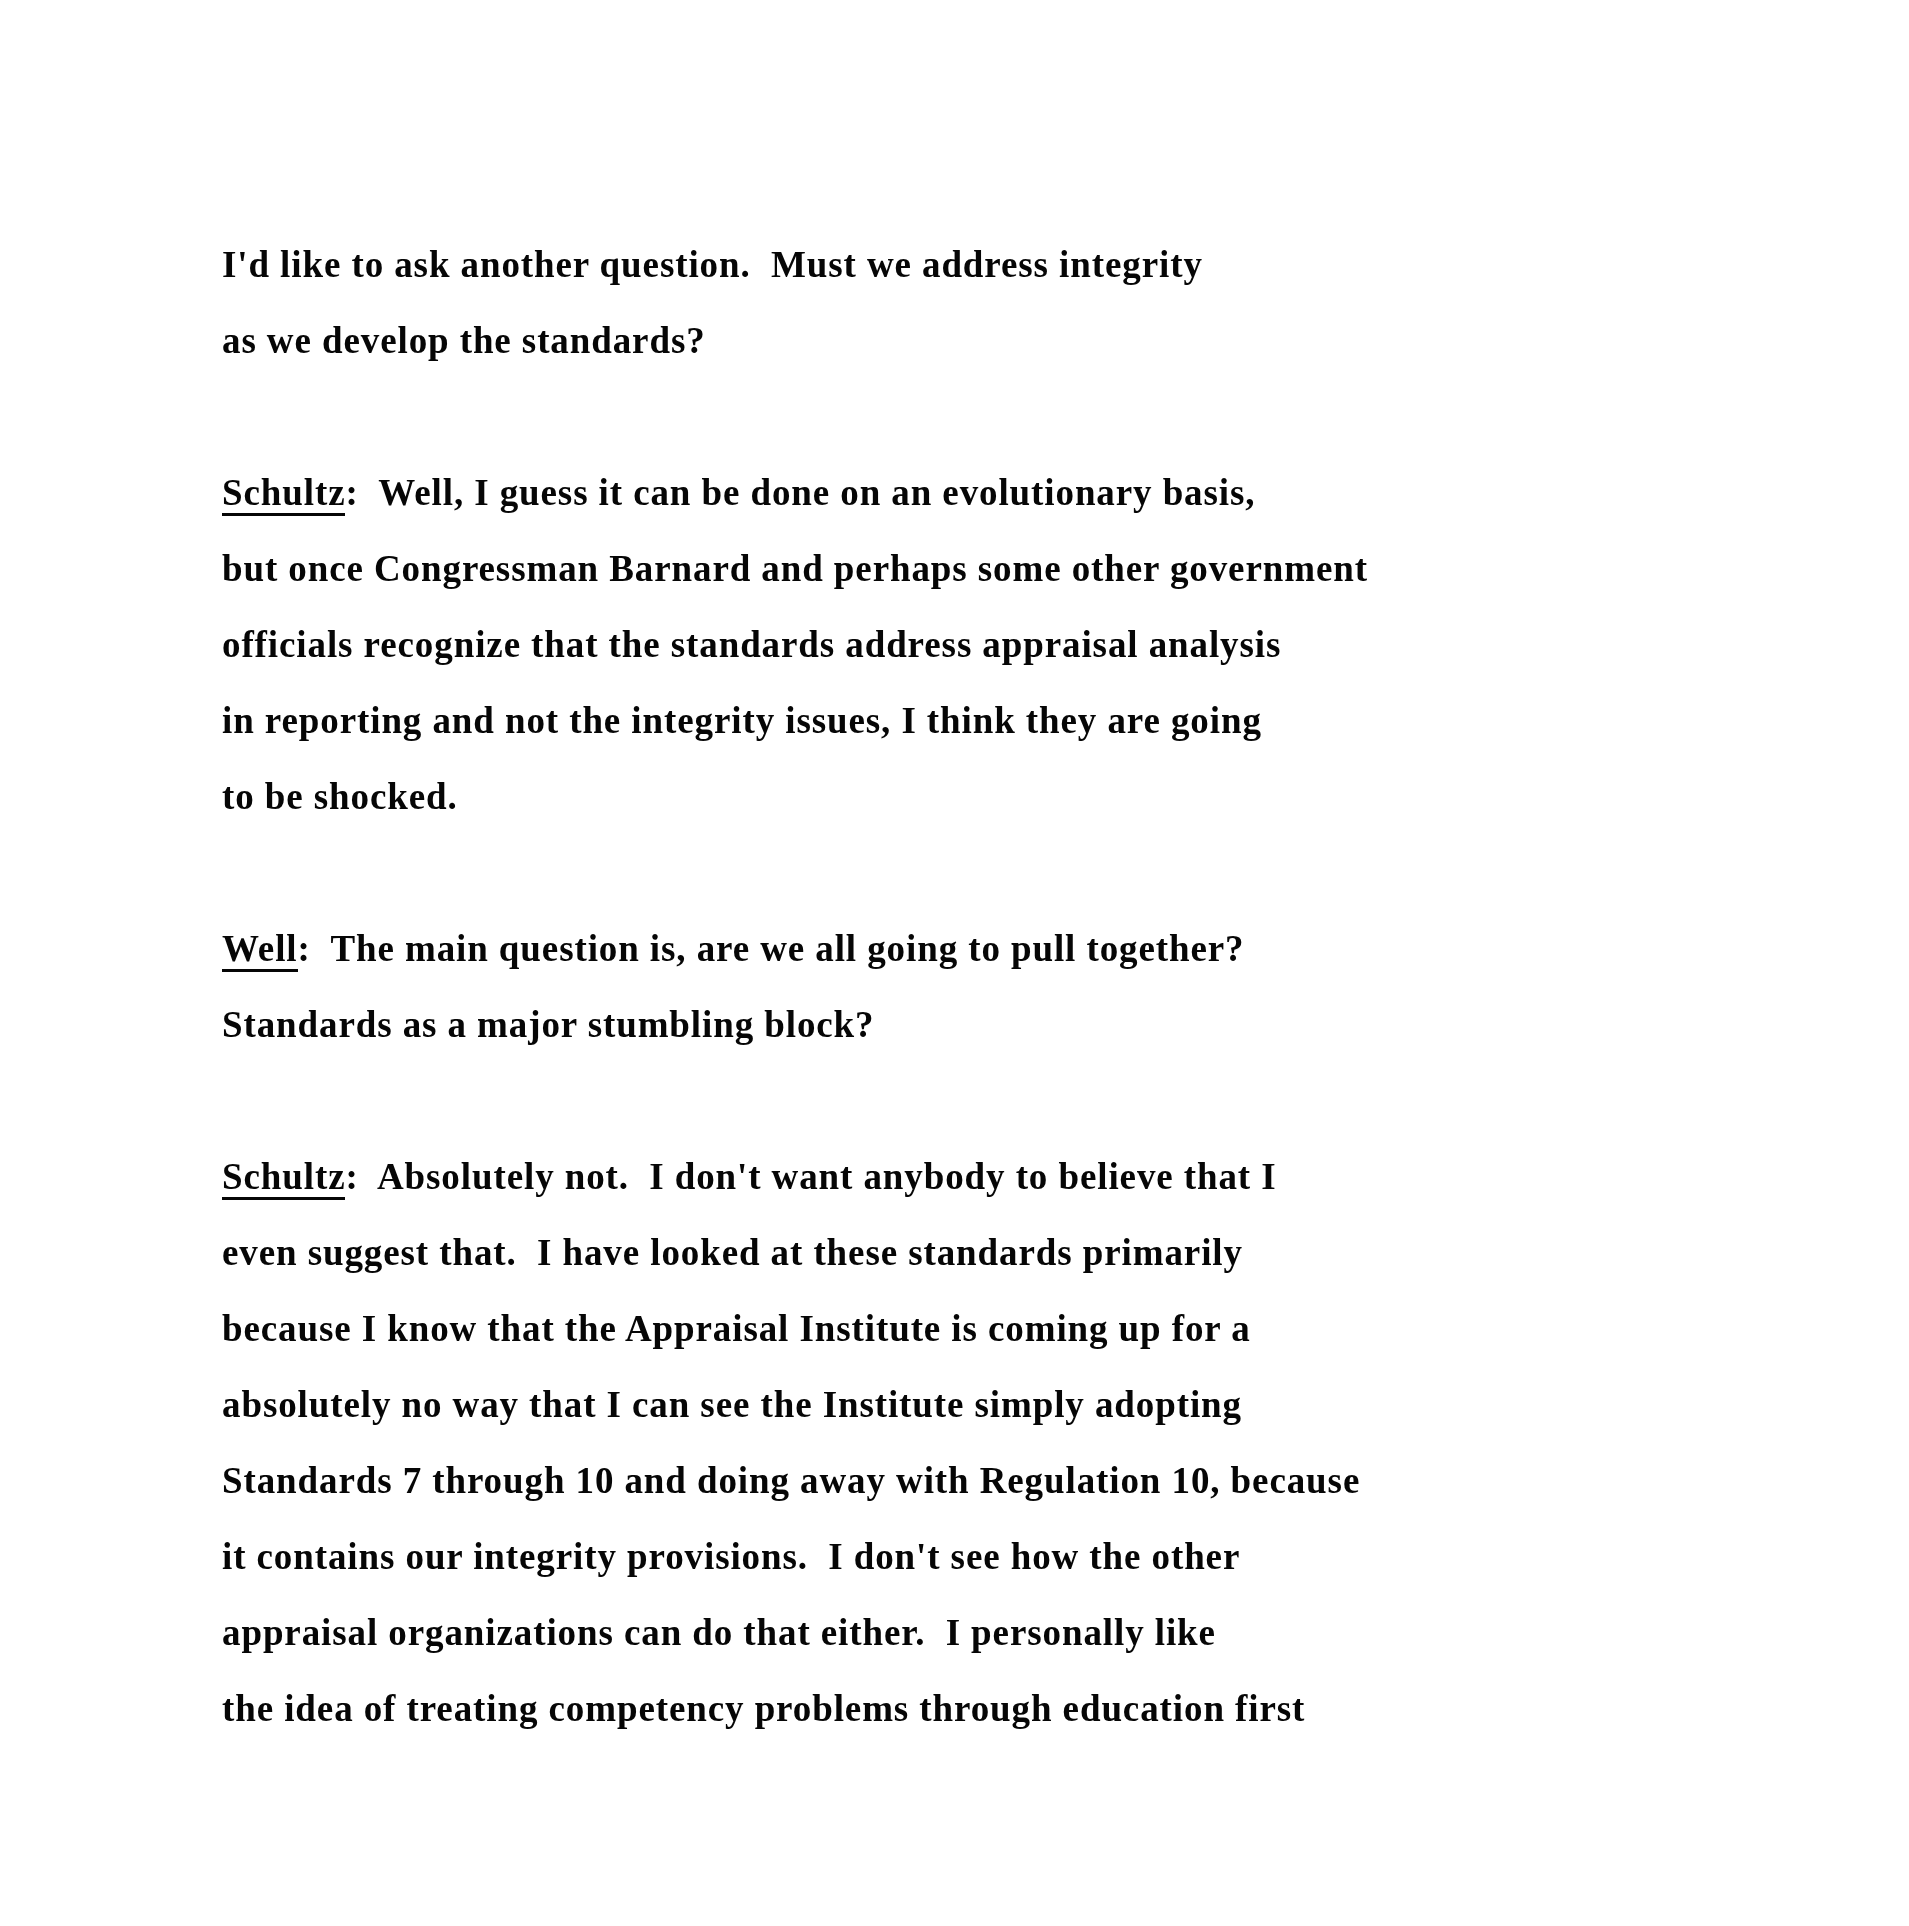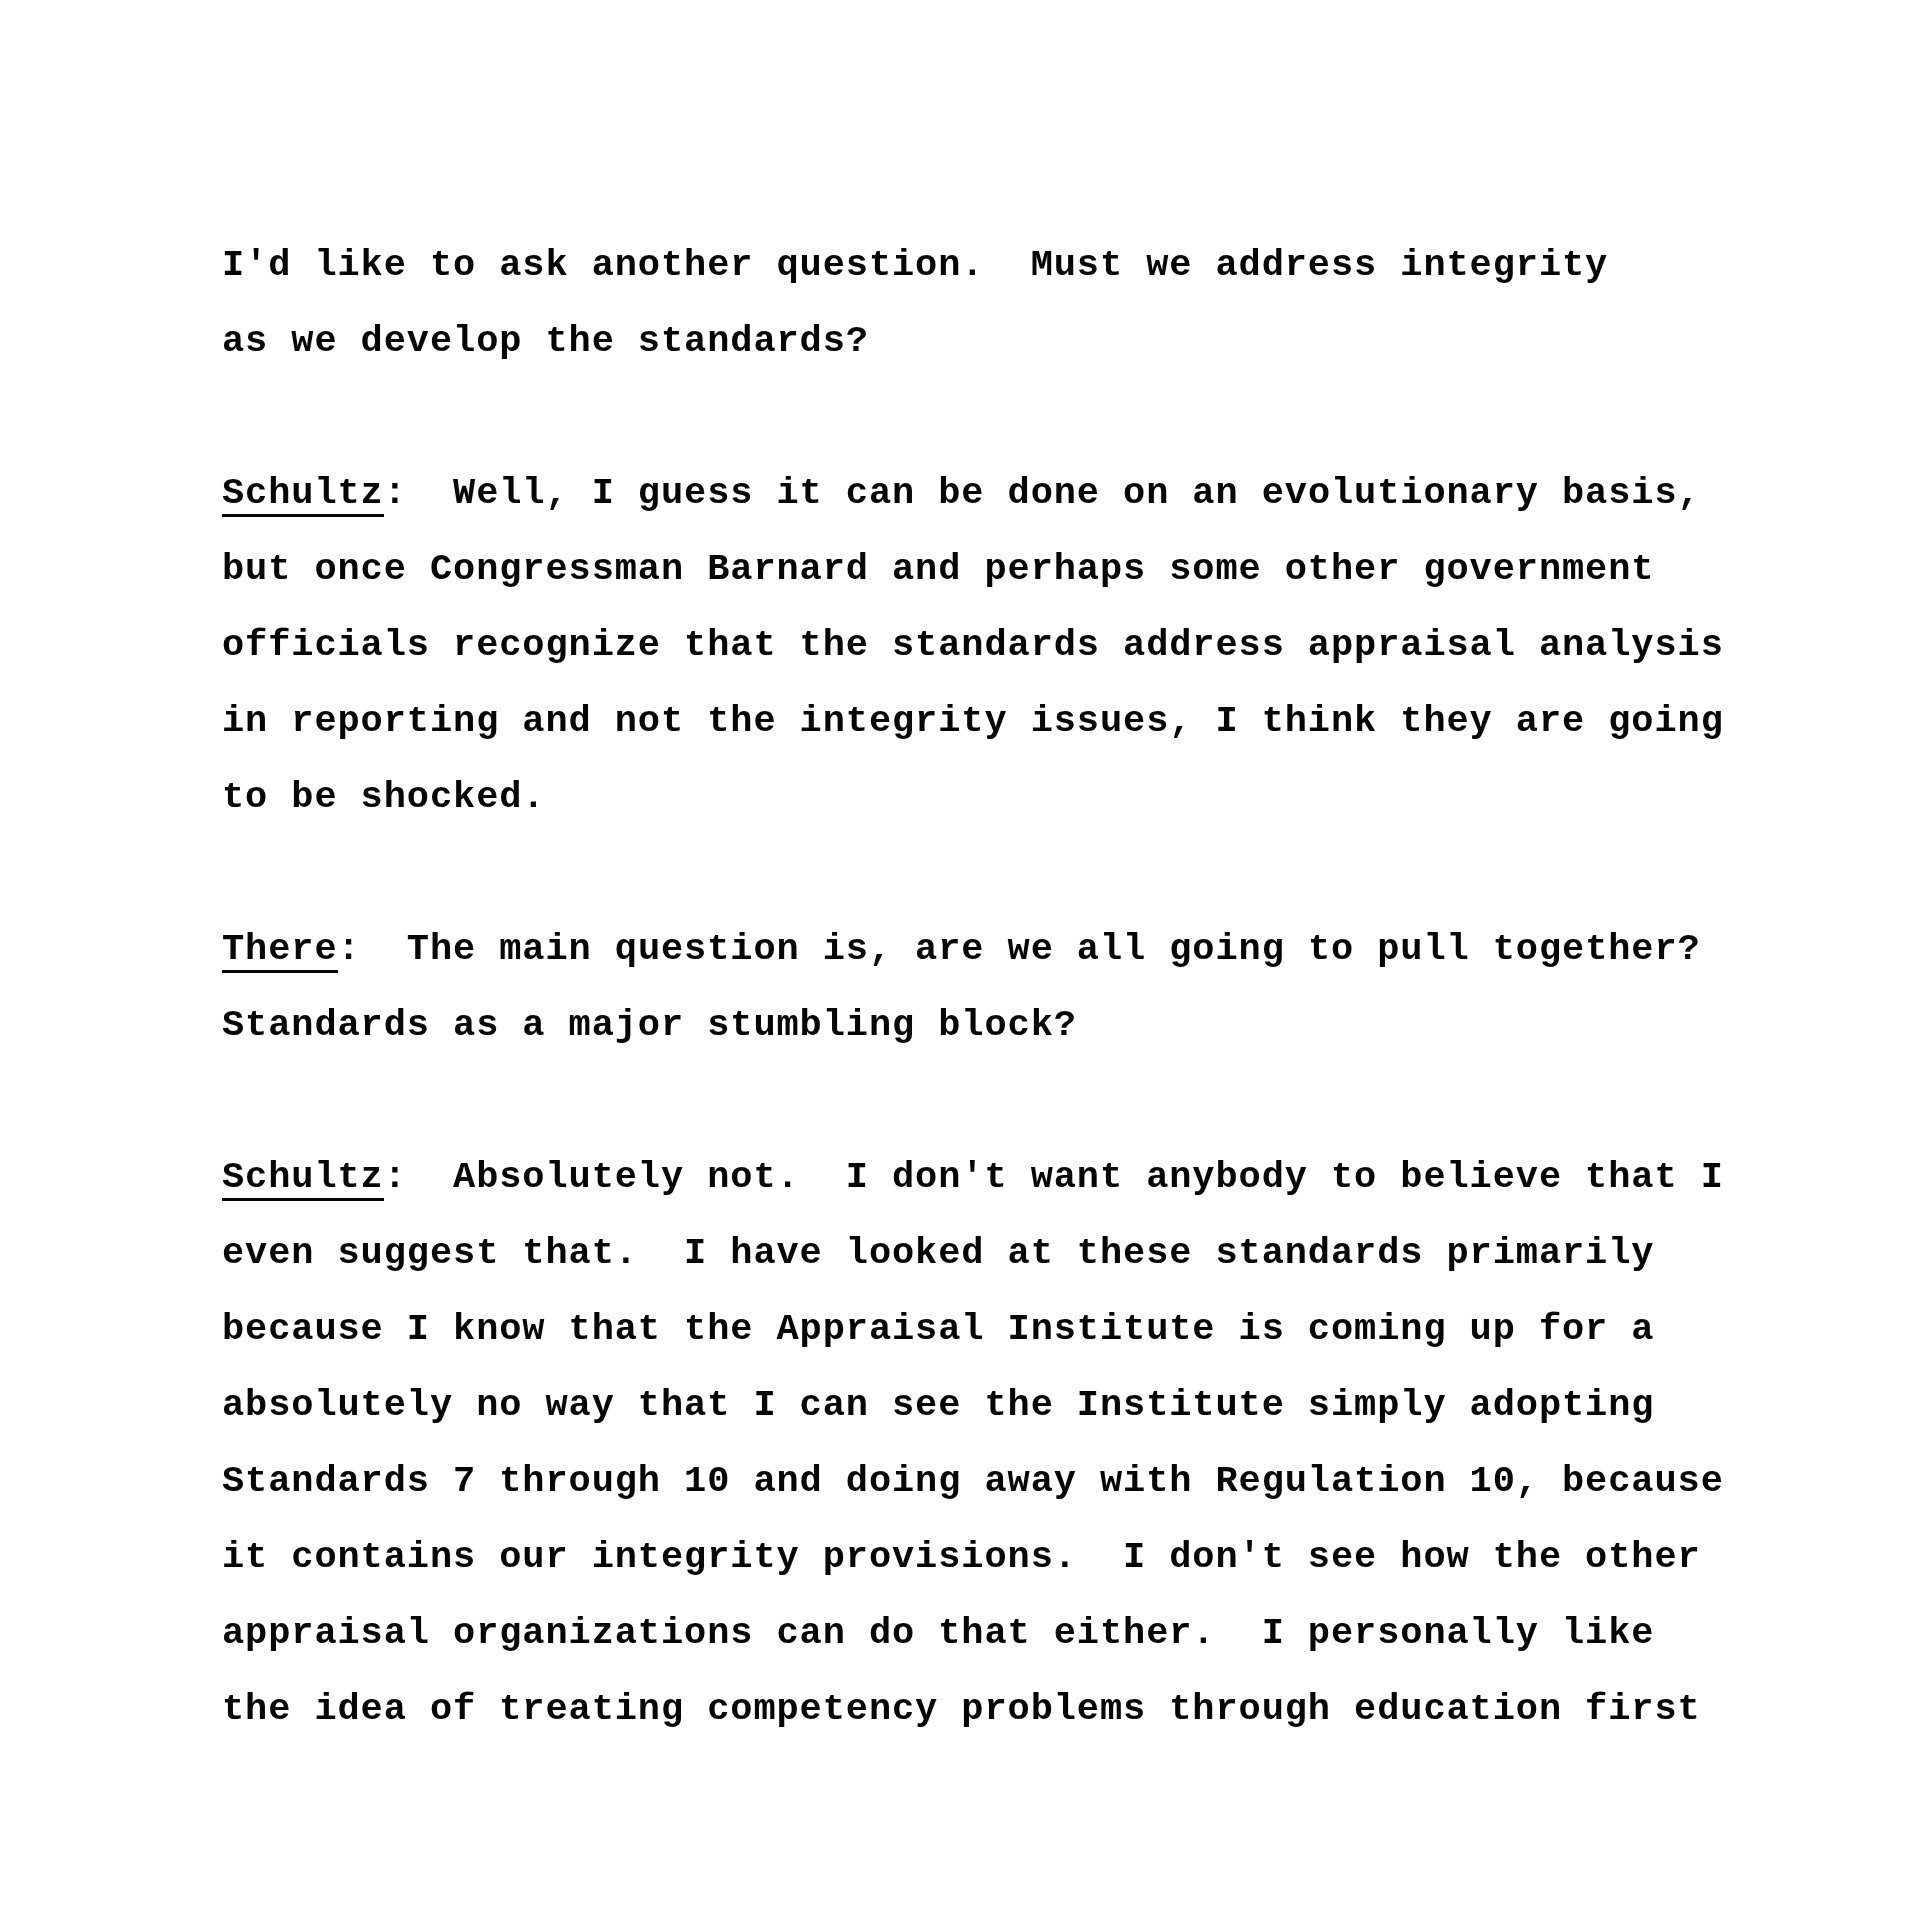--- a/index.html
+++ b/index.html
@@ -23,20 +23,21 @@
   }
   .body-text {
     position: absolute;
     left: 222px;
     top: 227px;
     width: 1525px;
   }
   .para {
     margin: 0 0 76px 0;
     padding: 0;
+    font-family: Liberation Serif, serif;
   }
   .line {
     display: block;
     white-space: pre;
     height: 76px;
     line-height: 76px;
   }
   .speaker {
     border-bottom: 3.1px solid #060606;
   }
@@ -54,21 +55,21 @@
 
     <p class="para">
       <span class="line"><span class="speaker">Schultz</span><span>:  Well, I guess it can be done on an evolutionary basis,</span></span>
       <span class="line">but once Congressman Barnard and perhaps some other government</span>
       <span class="line">officials recognize that the standards address appraisal analysis</span>
       <span class="line">in reporting and not the integrity issues, I think they are going</span>
       <span class="line">to be shocked.</span>
     </p>
 
     <p class="para">
-      <span class="line"><span class="speaker">There</span><span>:  The main question is, are we all going to pull together?</span></span>
+      <span class="line"><span class="speaker">Well</span><span>:  The main question is, are we all going to pull together?</span></span>
       <span class="line">Standards as a major stumbling block?</span>
     </p>
 
     <p class="para">
       <span class="line"><span class="speaker">Schultz</span><span>:  Absolutely not.  I don't want anybody to believe that I</span></span>
       <span class="line">even suggest that.  I have looked at these standards primarily</span>
       <span class="line">because I know that the Appraisal Institute is coming up for a</span>
       <span class="line">absolutely no way that I can see the Institute simply adopting</span>
       <span class="line">Standards 7 through 10 and doing away with Regulation 10, because</span>
       <span class="line">it contains our integrity provisions.  I don't see how the other</span>

